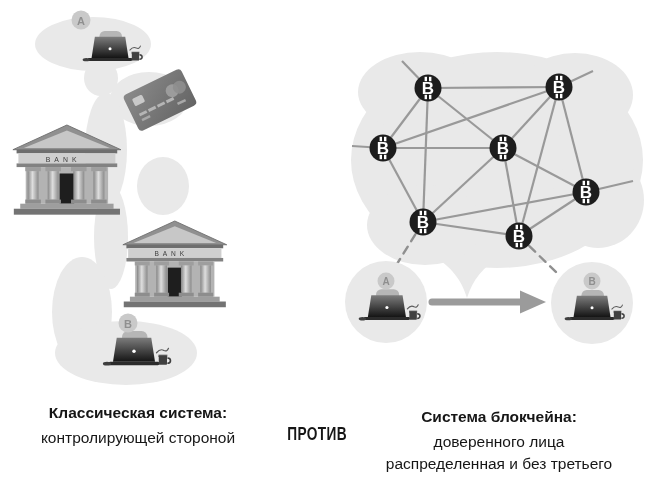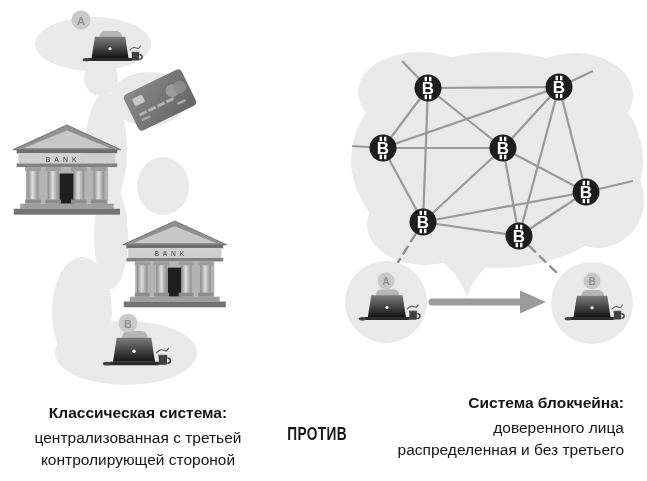--- a/index.html
+++ b/index.html
@@ -5,21 +5,21 @@
   html,body { margin:0; padding:0; background:#ffffff; }
   .stage {
     position:relative; width:647px; height:481px; overflow:hidden;
     background:#ffffff;
     font-family:"Liberation Sans", sans-serif;
   }
   .stage svg { position:absolute; left:0; top:0; }
   .caption { position:absolute; text-align:center; color:#161616; font-size:15.5px; line-height:22px; }
   .cap-title { font-weight:700; font-size:15.5px; margin-bottom:3px; }
   .caption-left  { left:13px;  top:402px; width:250px; }
-  .caption-right { left:374px; top:392px; width:250px;text-align:right; }
+  .caption-right { left:374px; top:406px; width:250px; }
   .versus {
     position:absolute; left:278px; top:423px; width:66px; text-align:center;
     font-weight:700; font-size:19px; color:#161616;
     transform:scaleX(0.72); transform-origin:center;
     letter-spacing:0.5px;
   }
   .edge { stroke:#999999; stroke-width:2.2; }
   .edge.dashed { stroke:#8f8f8f; stroke-width:2.4; stroke-dasharray:8 6.5; stroke-linecap:round; }
   .node-glyph { fill:#ffffff; font:700 17px "Liberation Sans", sans-serif; text-anchor:middle; }
   .badge-text { fill:#8f8f8f; font:700 11px "Liberation Sans", sans-serif; text-anchor:middle; }
@@ -238,21 +238,20 @@
 
     <g>
       <line x1="432" y1="302" x2="523" y2="302" stroke="#9b9b9b" stroke-width="7" stroke-linecap="round"></line>
       <polygon points="520,290.5 546,302 520,313.5" fill="#9b9b9b"></polygon>
     </g>
   </g>
 </svg>
 
 <div class="caption caption-left">
   <div class="cap-title">Классическая система:</div>
-  <div class="cap-line">централизованная с третьей</div>
   <div class="cap-line">контролирующей стороной</div>
 </div>
 
 <div class="versus">ПРОТИВ</div>
 
 <div class="caption caption-right">
   <div class="cap-title">Система блокчейна:</div>
   <div class="cap-line">доверенного лица</div>
   <div class="cap-line">распределенная и без третьего</div>
 </div>

